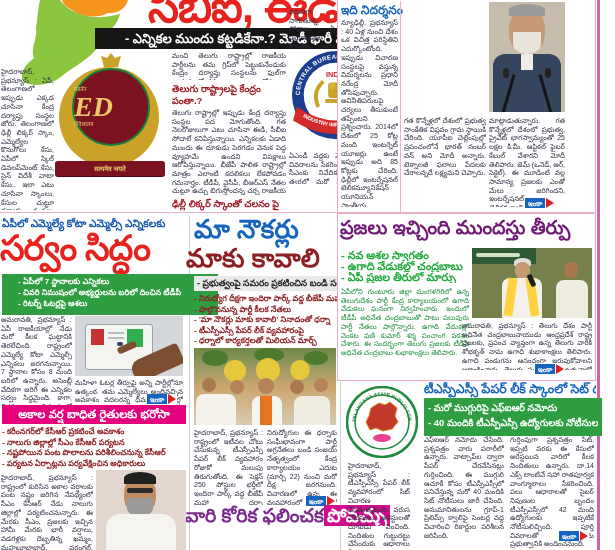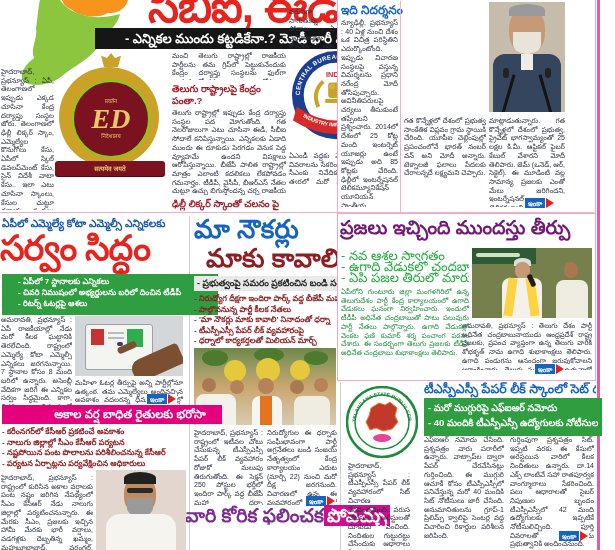--- a/index.html
+++ b/index.html
@@ -16,41 +16,41 @@
   .hl-red{position:absolute;color:#e8231d;font-weight:bold;font-size:35px;line-height:1;letter-spacing:-1px;white-space:nowrap;}
   .hl-blue{position:absolute;color:#1565c0;font-weight:bold;font-size:26px;line-height:1;white-space:nowrap;}
   .hl-maroon{position:absolute;color:#8d1f24;font-weight:bold;font-size:26px;line-height:1;white-space:nowrap;}
   .hl-green{position:absolute;color:#701a75;font-weight:bold;font-size:19px;line-height:1;white-space:nowrap;}
   .hl-smallblue{position:absolute;color:#1565c0;font-weight:bold;font-size:12.5px;white-space:nowrap;overflow:hidden;}
   .subhead-maroon{color:#a01c28;font-weight:bold;font-size:9.5px;line-height:12px;margin:3px 0 2px 0;}
   .greenbox{position:absolute;background:#2f9e41;color:#fff;font-weight:bold;overflow:hidden;}
   .gb-line{white-space:nowrap;overflow:hidden;}
   .points{position:absolute;color:#8d1f24;font-weight:bold;font-size:8px;line-height:10.5px;overflow:hidden;}
   .points div{white-space:nowrap;overflow:hidden;}
-  .points-green{position:absolute;color:#1faa3c;font-weight:normal;font-size:13px;line-height:11px;overflow:hidden;}
+  .points-green{position:absolute;color:#1faa3c;font-weight:bold;font-size:11px;line-height:11px;overflow:hidden;}
   .points-green div{white-space:nowrap;overflow:hidden;}
   .gray-strap{position:absolute;background:#e9e9e9;color:#222;font-weight:bold;font-size:9px;line-height:15px;padding-left:3px;white-space:nowrap;overflow:hidden;}
   .magenta-band{position:absolute;background:#e5007d;color:#fff;font-weight:bold;font-size:11.5px;line-height:19px;text-align:center;white-space:nowrap;overflow:hidden;}
   .purple-head{position:absolute;color:#7b2d8e;font-weight:bold;font-size:19px;line-height:1.2;white-space:nowrap;}
   .boxed-magenta{background:#cf0e8f;color:#fff;padding:0 3px;}
   
   .vrule{position:absolute;width:1px;background:#cfcfcf;}
   .prule{position:absolute;background:#efb0ca;}
   .page-edge{position:absolute;background:#d961ab;}
   
   .badge{position:absolute;display:flex;align-items:center;gap:1px;background:#fff;padding:0 1px;}
   .badge-box{background:#1565c0;color:#fff;font-size:7px;font-weight:bold;padding:1.5px 3px;line-height:1;}
   .badge-arrow{width:0;height:0;border-top:5px solid transparent;border-bottom:5px solid transparent;border-left:8px solid #e02020;}
   
   .pinkcard{position:absolute;border:1px solid #f0a8c4;background:#fff;}
   
   .ed{position:absolute;}
   .ed-cap{position:absolute;left:46px;top:0;width:20px;height:14px;background:#c9a227;clip-path:polygon(15% 100%,0 20%,30% 35%,50% 0,70% 35%,100% 20%,85% 100%);}
   .ed-ring{position:absolute;left:4px;top:14px;width:100px;height:100px;border-radius:50%;background:#c9a227;}
-  .ed-inner{position:absolute;left:17px;top:27px;width:74px;height:74px;border-radius:50%;background:#7a1220;border:2px solid #84cc16;display:flex;align-items:center;justify-content:center;flex-direction:column;}
+  .ed-inner{position:absolute;left:17px;top:15px;width:74px;height:74px;border-radius:50%;background:#7a1220;border:2px solid #15803d;display:flex;justify-content:center;flex-direction:column;}
   .ed-mono{font-family:"Liberation Serif", serif;font-style:italic;font-weight:bold;font-size:28px;color:#e9c76a;line-height:1;}
   .ed-tiny{font-size:5.5px;color:#e9c76a;line-height:1.2;}
   .ed-ribbon{position:absolute;left:0;top:108px;width:110px;height:15px;background:#7a1220;border-radius:3px;color:#e9c76a;font-size:6.5px;font-weight:bold;text-align:center;line-height:15px;box-shadow:0 1px 0 #4d0a14;}
   
   .ph{position:absolute;overflow:hidden;}
   .ph div{position:absolute;}
 </style>
 </head>
 <body>
 
@@ -164,21 +164,21 @@
     <div style="left:42px;top:28px;width:20px;height:7px;background:#7d4f31;border-radius:4px;transform:rotate(-24deg);"></div>
     <div style="left:42px;top:26px;width:6px;height:4px;background:#3a3a6e;border-radius:2px;"></div>
   </div>
   <div class="bt" style="left:75px;top:379px;width:108px;height:26px;">మహిళా ఓటర్ల తీర్పుపై అన్ని పార్టీల్లోనూ ఉత్కంఠ. తమ ఎమ్మెల్యేలు అందివచ్చిన అవకాశం వదలరన్న ధీమా అధినేతల్లో కనిపిస్తోంది.</div>
   <div class="badge" style="left:146px;top:394px;">
     <span class="badge-box">ఇంకా</span>
     <span class="badge-arrow"></span>
   </div>
 
   <div class="hl-blue" style="left:194px;top:216px;">మా నౌకర్లు</div>
-  <div class="hl-maroon" style="left:206px;top:245px;">మాకు కావాలి</div>
+  <div class="hl-maroon" style="left:186px;top:245px;">మాకు కావాలి</div>
   <div class="gray-strap" style="left:194px;top:276px;width:143px;height:15px;">- ప్రభుత్వంపై సమరం ప్రకటించిన బండి సంజయ్</div>
   <div class="points" style="left:194px;top:294px;width:143px;height:53px;">
     <div>- నిరుద్యోగ దీక్షగా ఇందిరా పార్క్ వద్ద బీజేపీ మహా ధర్నా</div>
     <div>- పాల్గొననున్న పార్టీ కీలక నేతలు</div>
     <div>- 'మా నౌకర్లు మాకు కావాలి' నినాదంతో ధర్నా</div>
     <div>- టీఎస్పీఎస్సీ పేపర్ లీక్ వ్యవహారంపై</div>
     <div>- ధర్నాలో కార్యకర్తలతో మిలియన్ మార్చ్</div>
   </div>
 
   <div class="ph" style="left:194px;top:348px;width:142px;height:77px;background:linear-gradient(180deg,#6f8748 0%,#8f975f 20%,#caa66f 50%,#d8cbb3 100%);">
@@ -232,21 +232,21 @@
       <div style="left:84px;top:32px;width:32px;height:38px;background:#efece2;border-radius:8px 8px 0 0;"></div>
     </div>
 
     <div class="bt" style="left:124px;top:108px;width:130px;height:48px;font-size:6.8px;">అమరావతి, ప్రభన్యూస్ : తెలుగు దేశం పార్టీ అధినేత చంద్రబాబునాయుడు ఆంధ్రప్రదేశ్ రాష్ట్ర ప్రజలకు, ప్రపంచ వ్యాప్తంగా ఉన్న తెలుగు వారికి శోభకృత్ నామ ఉగాది శుభాకాంక్షలు తెలిపారు. ఉగాది పండుగను ఆనందంగా జరుపుకోవాలని ఆకాంక్షించారు. తెలుగు సంవత్సరాది ఉత్సవాల్లో ప్రజలంతా పాల్గొనాలని కోరారు.</div>
     <div class="badge" style="left:196px;top:150px;">
       <span class="badge-box">ఇంకా</span>
       <span class="badge-arrow"></span>
     </div>
   </div>
 
-  <div class="magenta-band" style="left:2px;top:405px;width:184px;height:19px;padding-left:36px;">అకాల వర్ష బాధిత రైతులకు భరోసా</div>
+  <div class="magenta-band" style="left:2px;top:405px;width:184px;height:19px;">అకాల వర్ష బాధిత రైతులకు భరోసా</div>
   <div class="points" style="left:2px;top:427px;width:184px;height:44px;">
     <div>- కరీంనగర్‌లో కేసీఆర్ ప్రకటించే అవకాశం</div>
     <div>- నాలుగు జిల్లాల్లో సీఎం కేసీఆర్ పర్యటన</div>
     <div>- నష్టపోయిన పంట పొలాలను పరిశీలించనున్న కేసీఆర్</div>
     <div>- పర్యటన ఏర్పాట్లను పర్యవేక్షించిన అధికారులు</div>
   </div>
   <div class="bt" style="left:1px;top:474px;width:92px;height:76px;">హైదరాబాద్, ప్రభన్యూస్ : రాష్ట్రంలో కురిసిన అకాల వర్షాలకు పంట నష్టం జరిగిన నేపథ్యంలో సీఎం కేసీఆర్ నేడు నాలుగు జిల్లాల్లో పర్యటించనున్నారు. ఈ మేరకు సీఎం, ప్రజలకు ఇచ్చిన హామీ మేరకు భారీ వర్షాలు, వడగళ్లకు దెబ్బతిన్న ఖమ్మం, మహబూబాబాద్, వరంగల్, కరీంనగర్ జిల్లాల్లో సీఎం కేసీఆర్ పర్యటించనున్నారు. వర్షాల కారణంగా నష్టపోయిన పంటపొలాలను పరిశీలించి రైతులకు భరోసా ఇవ్వనున్నారు.</div>
 
   <div class="ph" style="left:96px;top:470px;width:90px;height:80px;background:#e3d6cf;">
     <div style="left:28px;top:6px;width:32px;height:38px;background:#c08b5e;border-radius:45%;"></div>

